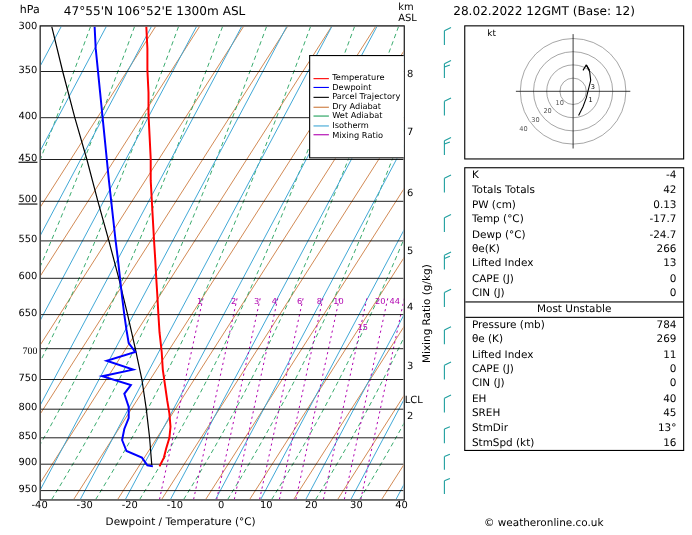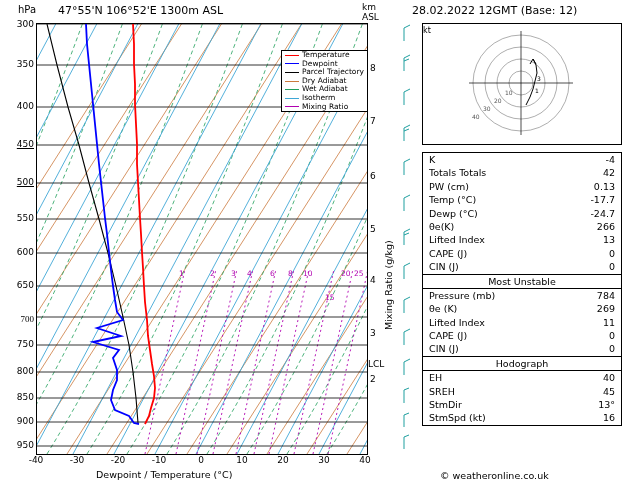--- a/index.html
+++ b/index.html
@@ -15,33 +15,33 @@
   .plot svg{position:absolute;left:0;top:0;}
 
   .ylab{position:absolute;left:2px;width:32px;text-align:right;font-size:9px;color:#000;}
   .xlab{position:absolute;top:455px;font-size:9px;color:#000;text-align:center;width:30px;}
   .xtitle{position:absolute;left:96px;top:469px;font-size:9.5px;color:#000;}
   .kmlab{position:absolute;left:370px;font-size:9px;color:#000;}
   .mixtitle{position:absolute;left:383px;top:215px;font-size:9.5px;color:#000;transform:rotate(-90deg);transform-origin:left top;white-space:nowrap;}
   .lcl{position:absolute;left:368px;top:359px;font-size:9px;color:#000;}
 
   
-  .legend{position:absolute;left:244px;top:26px;width:110px;background:#fff;border:1px solid #000;padding:0 3px;font-size:7.5px;line-height:8.6px;}
+  .legend{position:absolute;left:244px;top:26px;width:110px;background:#fff;border:1px solid #000;padding:16px 3px;font-size:7.5px;line-height:8.6px;}
   .legend div{display:flex;align-items:center;white-space:nowrap;}
   .legend i{display:inline-block;width:14px;height:0;border-top:1.4px solid #000;margin-right:3px;flex:0 0 14px;}
 
   
   .mixnum{position:absolute;font-size:7.5px;color:#b000b0;}
 
   
   .windcol{position:absolute;left:392px;top:23px;width:24px;height:430px;}
 
   
   .hodo{position:absolute;left:422px;top:23px;width:198px;height:120px;border:1px solid #000;background:#fff;}
-  .hodo .kt{position:absolute;left:0;top:2px;font-size:8px;}
+  .hodo .kt{position:absolute;left:20px;top:2px;font-size:8px;}
 
   
   .tbl{position:absolute;left:422px;top:152px;width:198px;border:1px solid #000;background:#fff;font-size:9.5px;color:#000;}
   .tbl .row{display:flex;justify-content:space-between;padding:0 6px;height:13.4px;line-height:13.4px;}
   .tbl .sec{text-align:center;height:13.4px;line-height:13.4px;border-top:1px solid #000;border-bottom:1px solid #000;font-size:9.5px;}
   .tbl .row span.v{text-align:right;min-width:40px;}
 
   .footer{position:absolute;left:440px;top:470px;font-size:9.5px;color:#000;}
 </style>
 </head>
@@ -190,21 +190,21 @@
 
     <div class="mixnum" style="left:142px;top:245px;">1</div>
     <div class="mixnum" style="left:173px;top:245px;">2</div>
     <div class="mixnum" style="left:194px;top:245px;">3</div>
     <div class="mixnum" style="left:210px;top:245px;">4</div>
     <div class="mixnum" style="left:233px;top:245px;">6</div>
     <div class="mixnum" style="left:251px;top:245px;">8</div>
     <div class="mixnum" style="left:266px;top:245px;">10</div>
     <div class="mixnum" style="left:288px;top:245px;margin-top:24px;">15</div>
     <div class="mixnum" style="left:304px;top:245px;">20</div>
-    <div class="mixnum" style="left:317px;top:245px;">25</div>
+    <div class="mixnum" style="left:317px;top:245px;">44</div>
 
     <div class="legend">
       <div>
           <i style="border-color:#ff0000;"></i>
           <span>Temperature</span>
         </div>
       <div>
           <i style="border-color:#0000ff;"></i>
           <span>Dewpoint</span>
         </div>
@@ -373,21 +373,20 @@
       </div>
     <div class="row">
         <span>CAPE (J)</span>
         <span class="v">0</span>
       </div>
     <div class="row">
         <span>CIN (J)</span>
         <span class="v">0</span>
       </div>
 
-    <div class="sec">Hodograph</div>
     <div class="row">
         <span>EH</span>
         <span class="v">40</span>
       </div>
     <div class="row">
         <span>SREH</span>
         <span class="v">45</span>
       </div>
     <div class="row">
         <span>StmDir</span>

